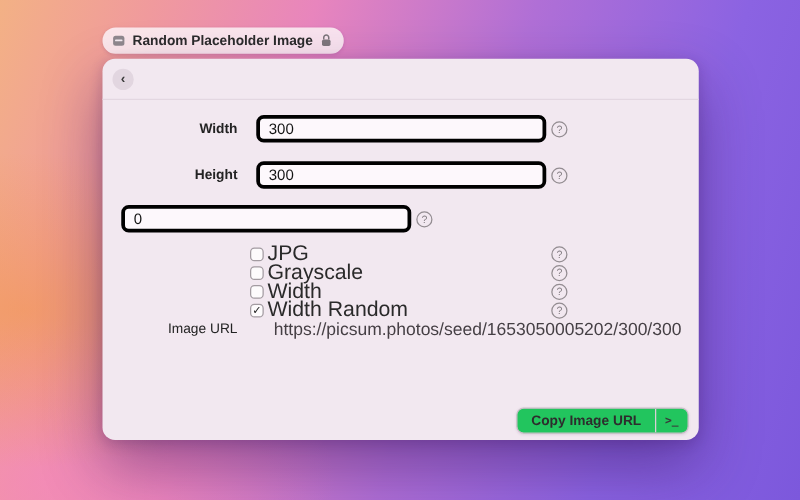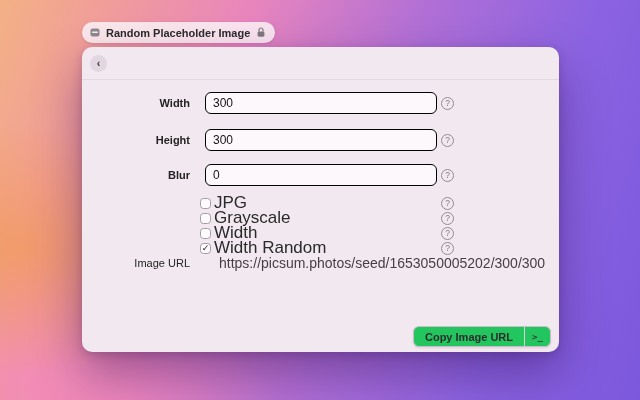--- a/index.html
+++ b/index.html
@@ -29,21 +29,21 @@
     border-bottom:1px solid #e3d7e1; }
   .back-btn { position:absolute; left:8px; top:8px; width:17px; height:17px;
     border-radius:50%; background:#e2d6e0; border:none;
     display:flex; align-items:center; justify-content:center;
     font-size:11px; font-weight:700; color:#3a3a3a; cursor:pointer; padding-bottom:1px; }
 
   
   .frow { position:absolute; left:0; display:flex; align-items:center; height:22px; width:372px; }
   .frow .flabel { width:108px; text-align:right; font-size:11px; color:#232323;font-weight:bold; }
   .frow input { margin-left:15px; width:232px; height:22px;
-    background:#fdf8fc; border:1px solid #000000; border-radius:6px;
+    background:#fdf8fc; border:3px solid #000000; border-radius:6px;
     padding:0 7px; font-size:12px; color:#141414;
     font-family:"Liberation Sans","DejaVu Sans",sans-serif; }
   .help { margin-left:4px; width:13px; height:13px; flex:0 0 13px; border-radius:50%;
     border:1px solid #938c91; color:#827b80; font-size:8.5px; line-height:11px;
     text-align:center; user-select:none; }
   .row-width  { top:45px; }
   .row-height { top:82px; }
   .row-blur   { top:117px; }
 
   .cbgroup { position:absolute; top:150px; left:118px; width:254px; }
@@ -105,21 +105,20 @@
       <span class="help">?</span>
     </div>
 
     <div class="frow row-height">
       <span class="flabel">Height</span>
       <input type="text" value="300" style="">
       <span class="help">?</span>
     </div>
 
     <div class="frow row-blur">
-      <span class="flabel">Blur</span>
       <input type="text" value="0" style="">
       <span class="help">?</span>
     </div>
 
     <div class="cbgroup">
       <div class="crow">
         <span class="checkbox"></span>
         <span class="clabel">JPG</span>
         <span class="help">?</span>
       </div>

